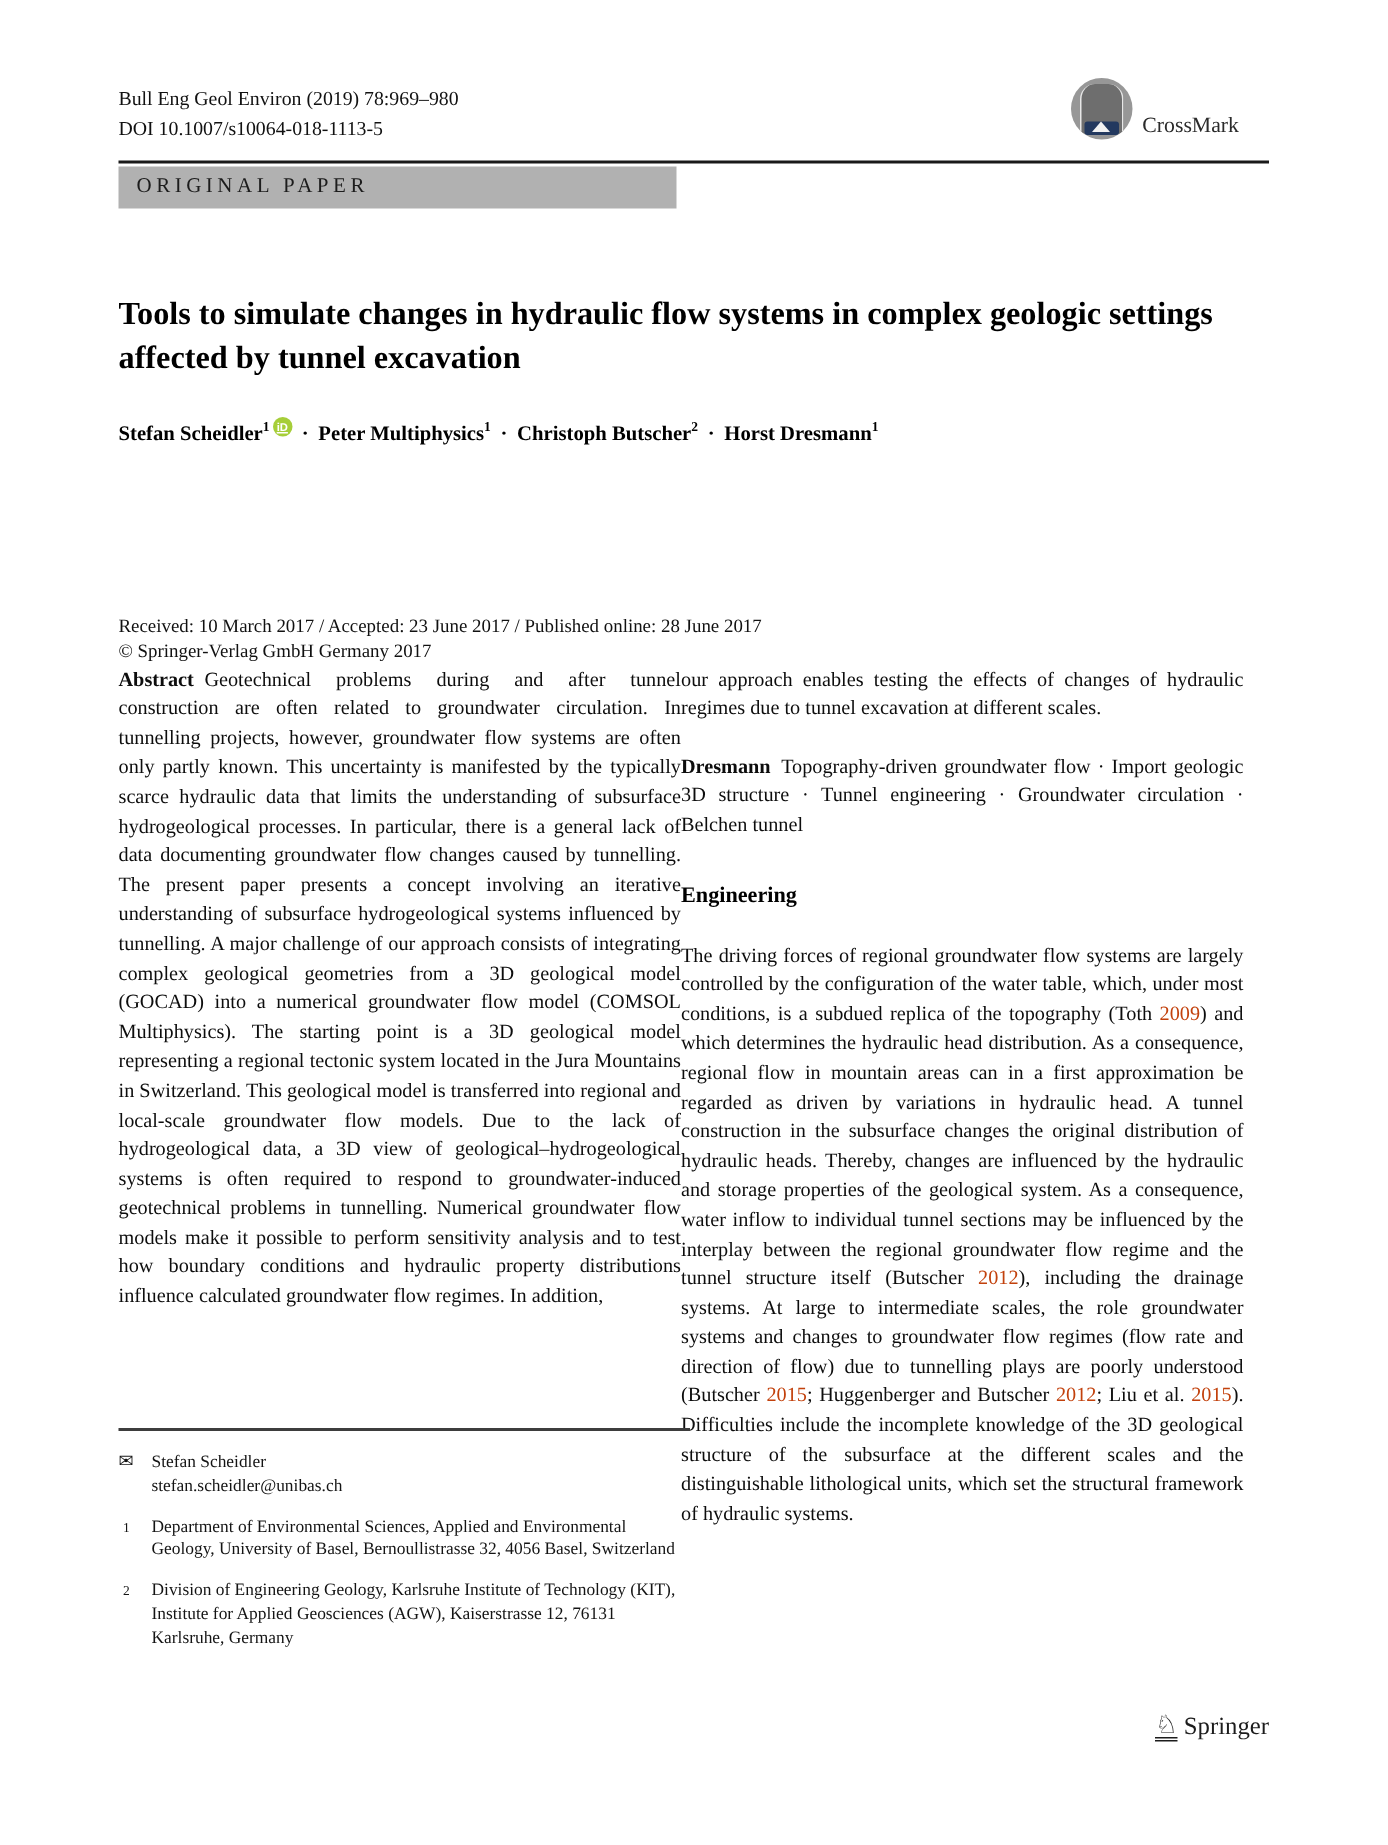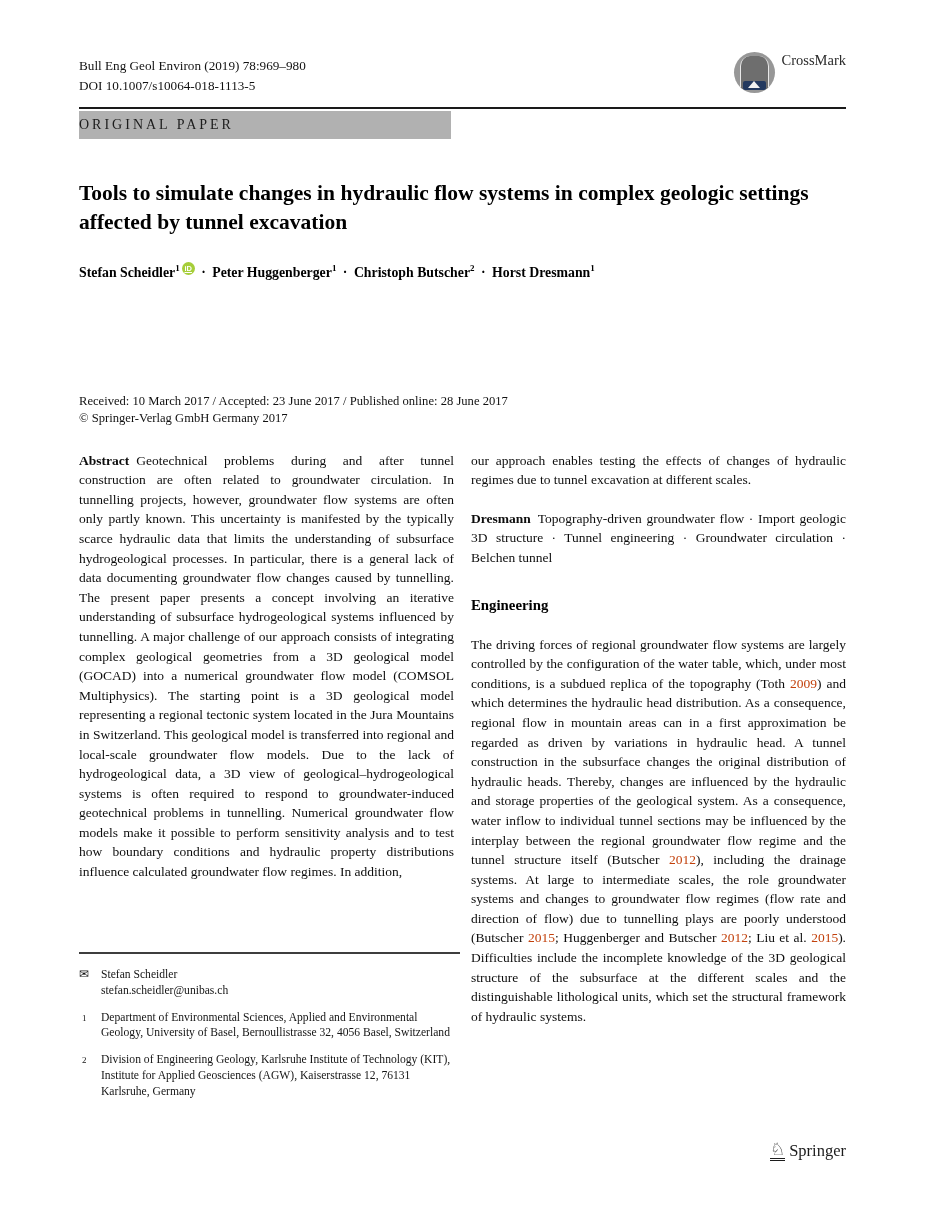--- a/index.html
+++ b/index.html
@@ -14,22 +14,22 @@
     position: absolute; left: 79px; top: 0;
     width: 767px; height: 1230px;
   }
   
   .header-row {
     padding-top: 56px;
     display: flex; justify-content: space-between; align-items: flex-start;
   }
   .journal-lines { font-size: 13.2px; line-height: 20px; color: #111; }
   .crossmark {
-    display: flex; align-items: flex-start; gap: 7px;
-    margin-top: -4px; margin-right: 0;
+    display: flex; align-items: flex-end; gap: 7px;
+    margin-top: -4px; margin-right: 20px;
     cursor: pointer;
     font-family: Liberation Serif, serif;
   }
   .cm-circle {
     width: 41px; height: 41px; border-radius: 50%;
     background: #979797; position: relative; overflow: hidden;
   }
   .cm-inner {
     position: absolute; left: 6px; top: 4px; width: 29px; height: 33px;
     background: #6e6e6e;
@@ -48,48 +48,47 @@
   }
   .cm-label { font-size: 14.5px; color: #2b2b2b; }
   .top-rule {
     margin-top: 11px; height: 2px; background: #1a1a1a; width: 767px;
   }
   .banner {
     margin-top: 2px;
     width: 372px; height: 28px;
     background: #b1b1b1;
     display: flex; align-items: center;
-    padding-left: 0;
+    padding-left: 12px;
     font-size: 14px; letter-spacing: 3px; color: #1c1c1c;
   }
   
   .title {
-    margin-top: 40px;
+    margin-top: 56px;
     font-size: 21.5px; font-weight: bold; line-height: 28.5px;
     color: #000; width: 730px;
   }
   .authors {
     margin-top: 26px;
     font-size: 13.8px; font-weight: bold; color: #000;
   }
   .authors sup { font-size: 9px; }
   .sep { font-weight: bold; padding: 0 3px; }
   .orcid {
     display: inline-block; width: 13px; height: 13px; border-radius: 50%;
     background: #a6ce39; color: #fff; text-align: center;
     font-family: "Liberation Sans", sans-serif;
     font-size: 7.5px; font-weight: bold; line-height: 13px;
     vertical-align: super; margin-left: 2px; cursor: pointer; text-decoration: underline;
   }
   
   .dates { margin-top: 112px; font-size: 12.6px; line-height: 17px; }
   
   .columns {
-    margin-top: 24px;
-    display: flex; gap: 17px;
+    display: flex; gap: 0;
   }
   .col { width: 375px; }
   .body-text {
     font-size: 13.5px; line-height: 19.6px; text-align: justify; color: #0d0d0d;
   }
   .lbl { font-weight: bold; margin-right: 7px; }
   .kw { margin-top: 19px; }
   .section-heading {
     margin-top: 29px; font-size: 14.8px; font-weight: bold; color: #000;
   }
@@ -139,21 +138,21 @@
 
   <div class="top-rule"></div>
 
   <div class="banner">ORIGINAL PAPER</div>
 
   <h1 class="title">Tools to simulate changes in hydraulic flow systems in complex geologic settings affected by tunnel excavation</h1>
 
   <div class="authors">
     <span><span>Stefan Scheidler</span><sup>1</sup></span><span class="orcid"><span>iD</span></span>
     <span class="sep">·</span>
-    <span><span>Peter Huggenberger</span><sup>1</sup></span>
+    <span><span>Peter Multiphysics</span><sup>1</sup></span>
     <span class="sep">·</span>
     <span><span>Christoph Butscher</span><sup>2</sup></span>
     <span class="sep">·</span>
     <span><span>Horst Dresmann</span><sup>1</sup></span>
   </div>
 
   <div class="dates">
     <div>Received: 10 March 2017 / Accepted: 23 June 2017 / Published online: 28 June 2017</div>
     <div>© Springer-Verlag GmbH Germany 2017</div>
   </div>

